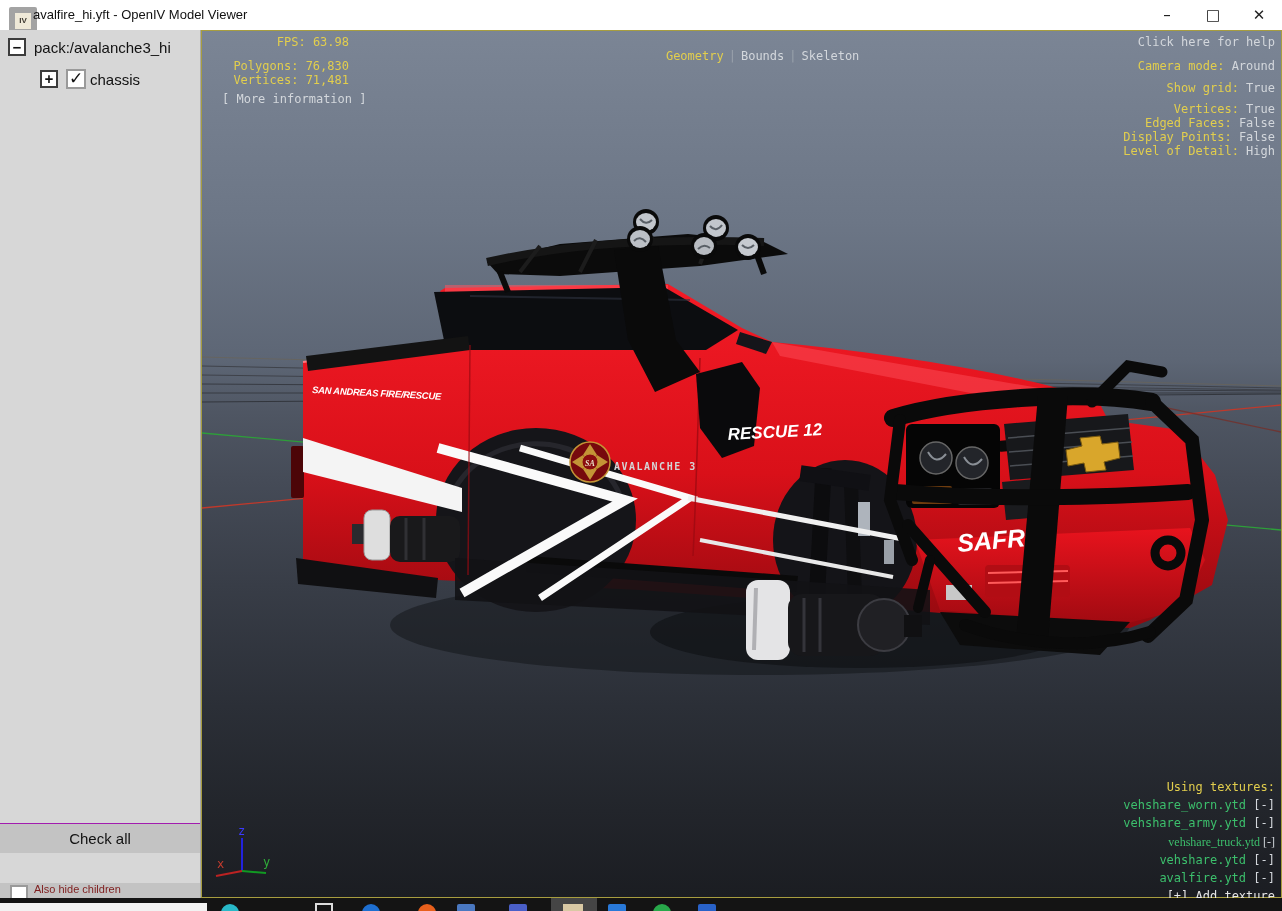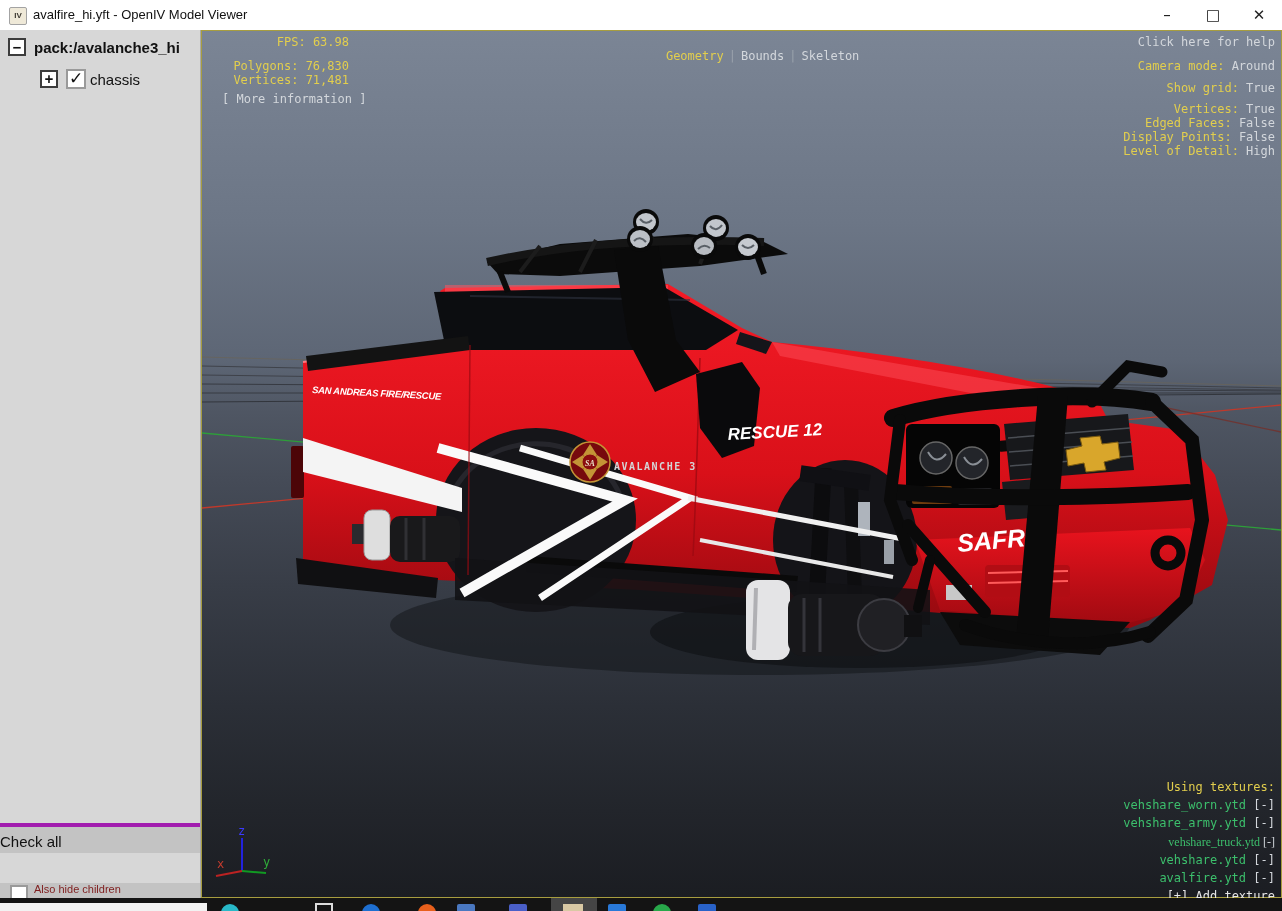--- a/index.html
+++ b/index.html
@@ -1,35 +1,35 @@
 <!DOCTYPE html>
 <html><head>
 <meta charset="utf-8">
 <style>
   html,body{margin:0;padding:0;width:1282px;height:911px;overflow:hidden;background:#1a1a1a;
             font-family:"Liberation Sans",sans-serif;}
   .titlebar{position:absolute;left:0;top:0;width:1282px;height:30px;background:#ffffff;}
   .titlebar .appicon{position:absolute;left:9px;top:7px;width:16px;height:16px;background:#efe9d8;
-    border:1px solid #a3a3a3;border-radius:2px;font:bold 8px/16px "Liberation Sans",sans-serif;
+    border:6px solid #a3a3a3;border-radius:2px;font:bold 8px/16px "Liberation Sans",sans-serif;
     text-align:center;color:#3c3830;}
   .titlebar .title{position:absolute;left:33px;top:7px;font-size:13px;color:#111;}
   .winbtn{position:absolute;top:0;width:46px;height:30px;text-align:center;
     font:15px/30px "DejaVu Sans",sans-serif;color:#222;}
   .btn-min{right:92px}.btn-max{right:46px}.btn-close{right:0}
 
   
   .sidebar{position:absolute;left:0;top:30px;width:201px;height:868px;background:#d7d7d7;
            border-right:1px solid #a9a9a9;box-sizing:border-box;}
   .treebox{position:absolute;width:18px;height:18px;background:#fff;border:2px solid #3c3c3c;
            box-sizing:border-box;font:bold 14px/14px "DejaVu Sans Mono",monospace;text-align:center;color:#111;}
   .treelabel{position:absolute;font-size:15px;color:#111;}
   .cb{position:absolute;background:#fff;border:2px solid #9a9a9a;box-sizing:border-box;}
   .cb .tick{position:absolute;left:1px;top:-3px;font:bold 17px/20px "DejaVu Sans",sans-serif;color:#111;}
-  .side-btn{position:absolute;left:0;width:100%;height:30px;background:#c3c3c3;border-top:4px solid #a21caf;
-            text-align:left;font:15px/30px "Liberation Sans",sans-serif;color:#111;box-sizing:border-box;}
+  .side-btn{position:absolute;left:0;width:100%;height:30px;background:#c3c3c3;border-top:1px solid #a21caf;
+            text-align:center;font:15px/30px "Liberation Sans",sans-serif;color:#111;box-sizing:border-box;}
   .also-row{position:absolute;left:0;width:100%;height:15px;background:#c3c3c3;overflow:hidden;}
   .also-row span{position:absolute;left:34px;top:0;font-size:11px;color:#7f1d1d;}
 
   
   .viewport{position:absolute;left:201px;top:30px;width:1081px;height:868px;box-sizing:border-box;
     border:1px solid #a79d3f;
     background:linear-gradient(180deg,#7b8595 0%,#6c7686 22%,#5d6675 38%,#4f5663 44%,
                #454b57 52%,#383d47 64%,#2b2f37 78%,#22252b 90%,#1b1d22 100%);}
   .scene{position:absolute;left:0;top:0;width:1079px;height:866px;}
   .ovl{position:absolute;font:12px/14px "DejaVu Sans Mono",monospace;white-space:pre;}
@@ -51,21 +51,21 @@
 <div class="titlebar">
   <div class="appicon">IV</div>
   <div class="title">avalfire_hi.yft - OpenIV Model Viewer</div>
   <div class="winbtn btn-min">–</div>
   <div class="winbtn btn-max">□</div>
   <div class="winbtn btn-close">✕</div>
 </div>
 
 <div class="sidebar">
   <div class="treebox" style="left:8px;top:8px;">−</div>
-  <div class="treelabel" style="left:34px;top:9px;font-weight:bold;">pack:/avalanche3_hi</div>
+  <div class="treelabel" style="left:34px;top:9px;">pack:/avalanche3_hi</div>
 
   <div class="treebox" style="left:40px;top:40px;">+</div>
   <div class="cb" style="left:66px;top:39px;width:20px;height:20px;">
     <span class="tick">✓</span>
   </div>
   <div class="treelabel" style="left:90px;top:41px;">chassis</div>
 
   <div class="side-btn" style="top:793px;">Check all</div>
   <div class="also-row" style="top:853px;">
     <div class="cb" style="left:10px;top:2px;width:18px;height:18px;"></div>

